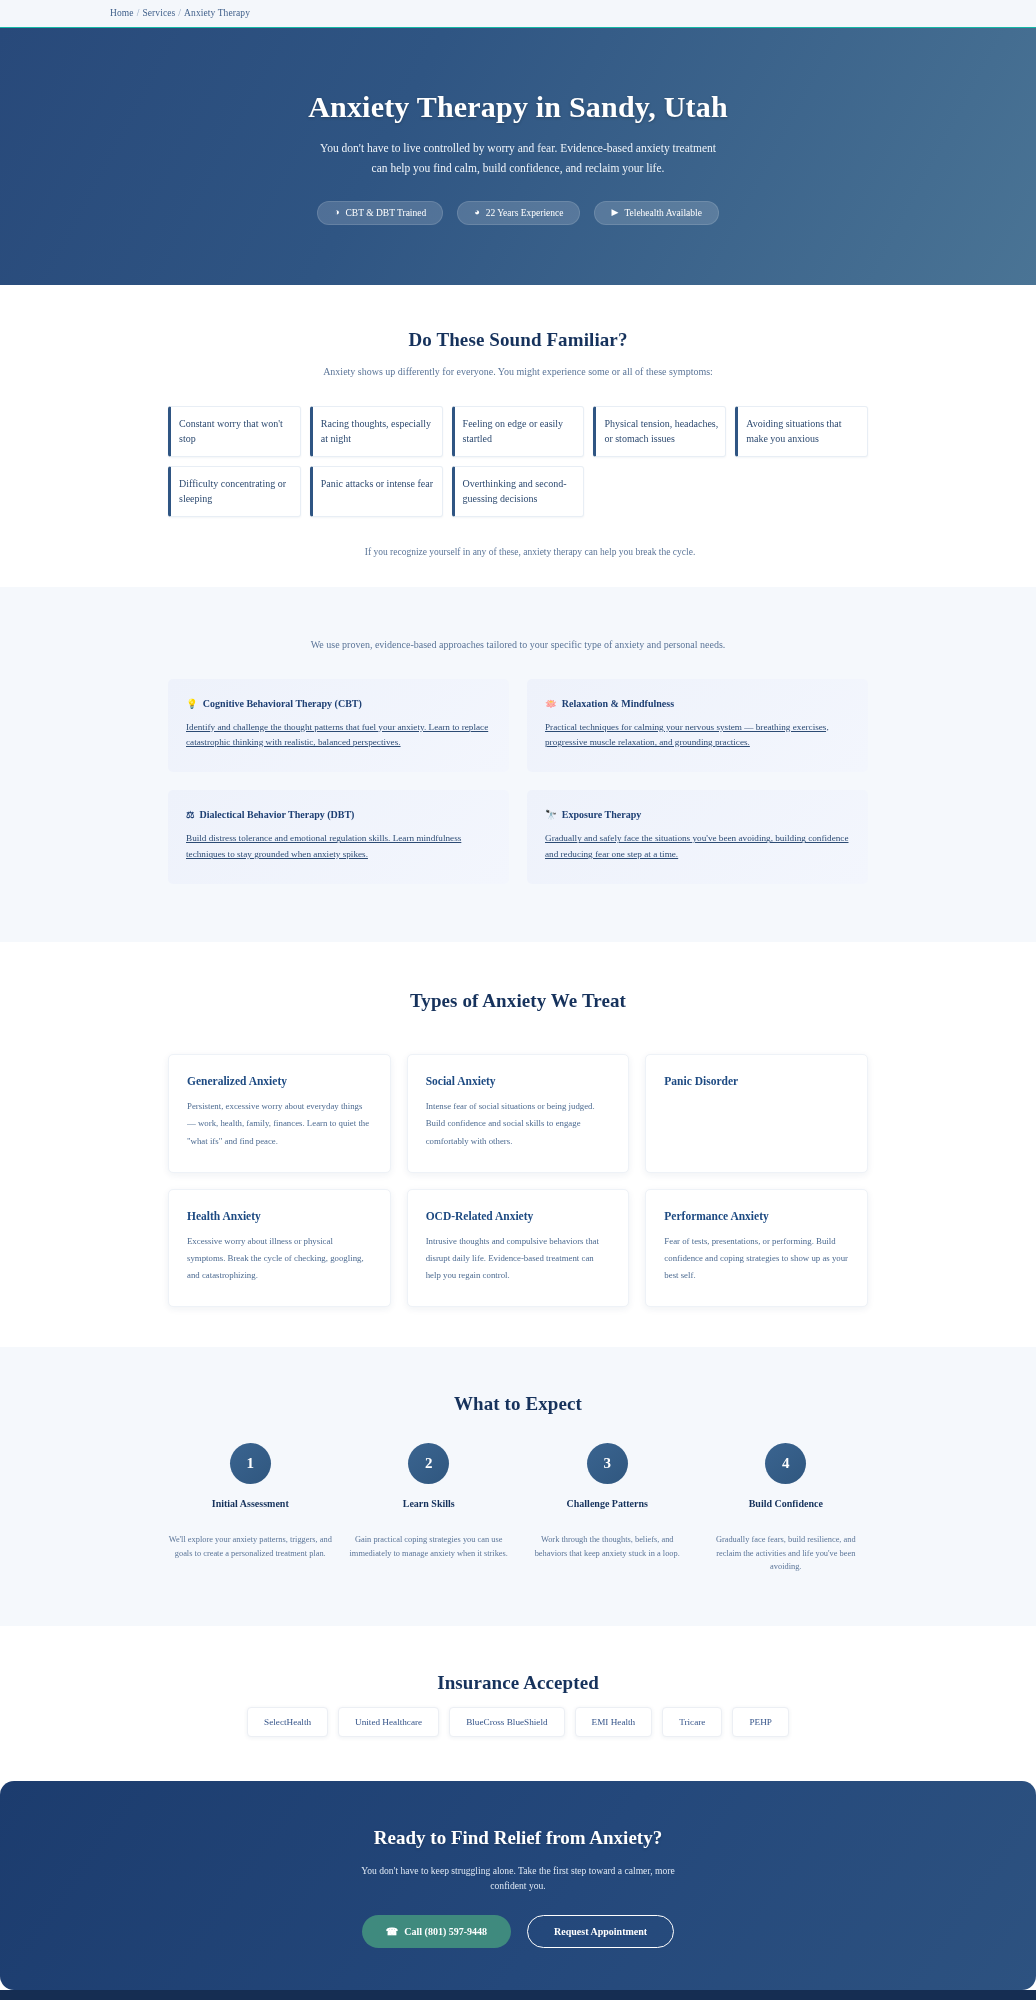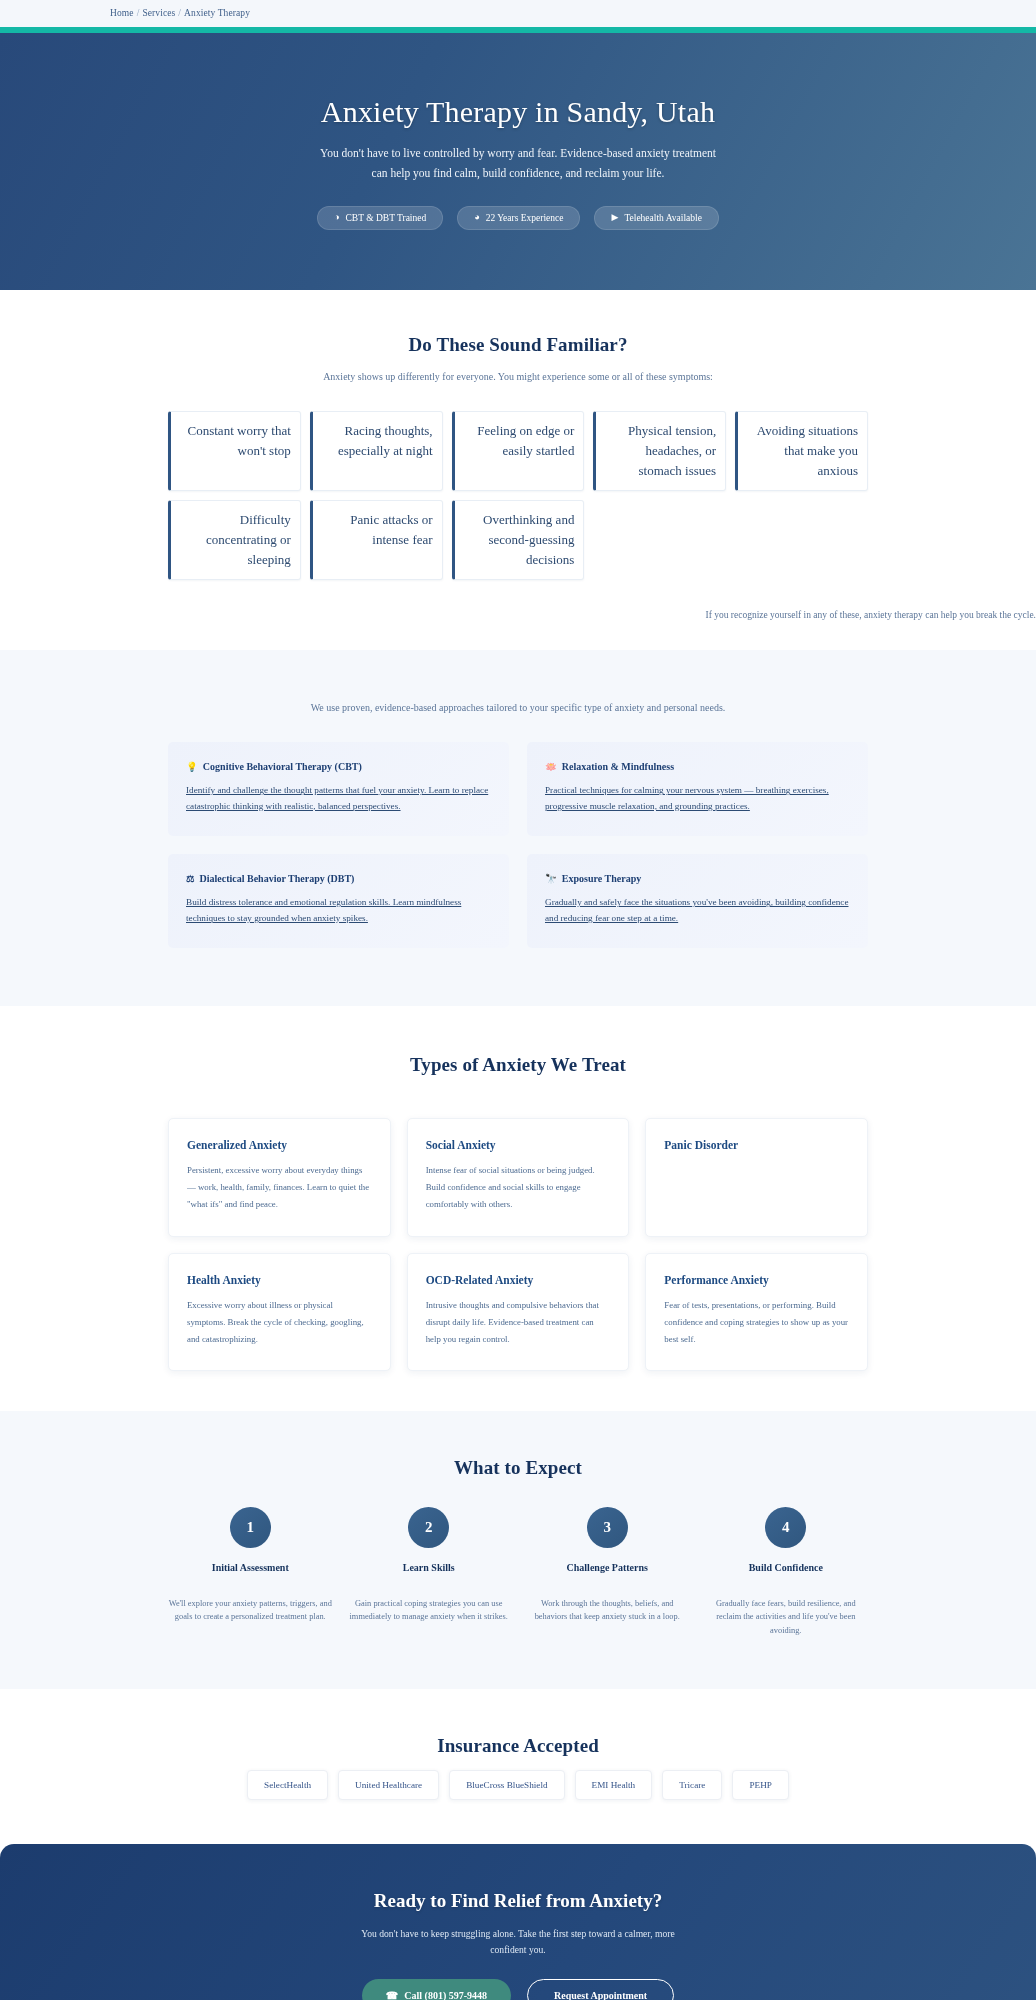--- a/index.html
+++ b/index.html
@@ -7,42 +7,42 @@
     width: 1036px;
     font-family: "Liberation Serif", "DejaVu Serif", serif;
     background: #ffffff;
     color: #1e3a5f;
     -webkit-font-smoothing: antialiased;
   }
 
   
   .breadcrumb-bar {
     background: #f4f7fb;
-    border-bottom: 6px solid #14b8a6;
+    border-bottom: 1px solid #14b8a6;
     padding: 8px 0 9px 0;
   }
   .breadcrumb {
     max-width: 816px; margin: 0 auto;
     font-size: 9.5px; color: #3f5f8a;
     letter-spacing: .1px;
   }
   .breadcrumb a { color: #3f5f8a; text-decoration: none; }
   .breadcrumb .sep { color: #8ba0bb; margin: 0 3px; }
   .breadcrumb .current { color: #3f5f8a; }
 
   
   .hero {
     background: linear-gradient(118deg, #28497a 0%, #2f5583 38%, #4a7495 100%);
     padding: 62px 0 60px 0;
     text-align: center;
     color: #fff;
   }
   .hero h1 {
     font-size: 30px;
-    font-weight: 400;
+    font-weight: 700;
     letter-spacing: .2px;
     margin-bottom: 15px;
     text-shadow: 0 1px 3px rgba(0,0,0,.25);
   }
   .hero p {
     font-size: 11.5px;
     line-height: 1.72;
     max-width: 400px;
     margin: 0 auto 22px auto;
     color: #eef3f9;
@@ -86,30 +86,29 @@
   .symptom-grid {
     max-width: 700px; margin: 0 auto;
     display: flex; flex-wrap: wrap; gap: 9px;
   }
   .symptom-card {
     flex: 0 0 calc(20% - 7.2px);
     background: #fff;
     border: 1px solid #e8eef5;
     border-left: 3px solid #2f5583;
     border-radius: 3px;
-    padding: 9px 9px 9px 8px;
-    font-size: 13px;
+    padding: 9px 2px 9px 8px;
+    font-size: 10px;
     line-height: 1.55;
     color: #2d4a70;
     min-height: 39px;
     box-shadow: 0 1px 2px rgba(20,50,92,.05);
-    text-align: right;
   }
   .symptom-note {
-    text-align: right;
+    text-align: center;
     font-size: 9.5px;
     color: #5b7598;
     margin-top: 30px;
     padding-left: 24px;
   }
 
   
   .approach { background: #f5f8fc; padding: 50px 0 58px 0; }
   .approach-grid {
     max-width: 700px; margin: 0 auto;

